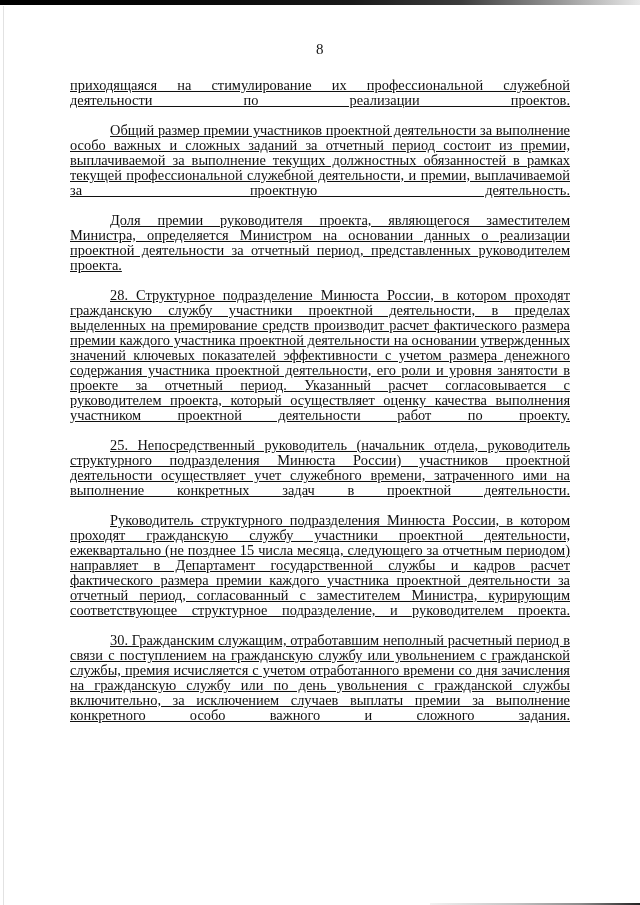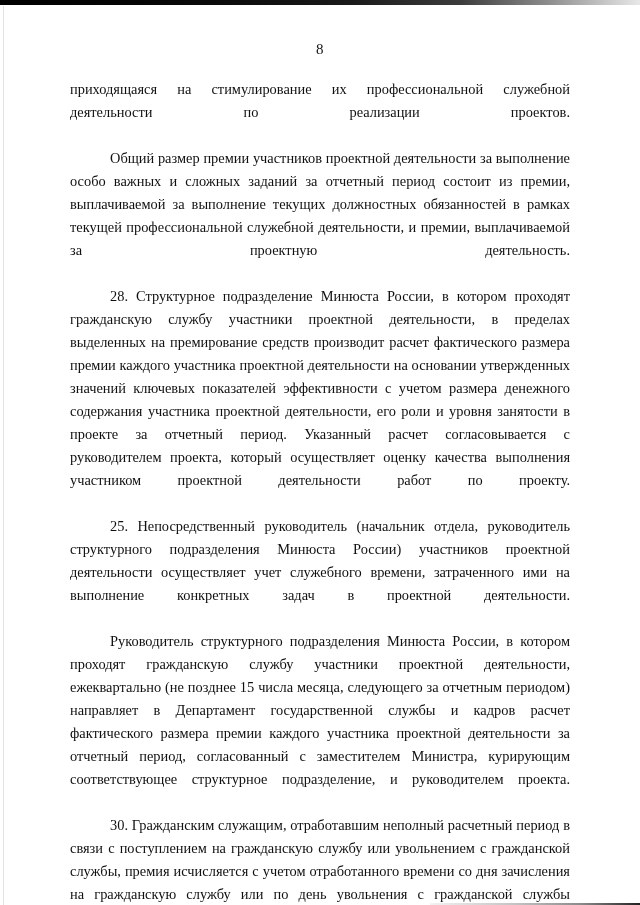--- a/index.html
+++ b/index.html
@@ -72,28 +72,29 @@
     position: absolute;
     top: 78px;
     left: 70px;
     width: 500px;
   }
 
   p.para {
     margin: 0;
     padding: 0;
     font-size: 14.4px;
-    line-height: 23px;
+    line-height: 15px;
     color: #101010;
     text-align: justify;
     text-justify: inter-word;
     text-indent: 40px;
     -webkit-hyphens: none;
     hyphens: none;
     word-spacing: 0.1px;
+    text-decoration: underline;
   }
   p.para.no-indent {
     text-indent: 0;
   }
   
   p.para::after {
     content: "";
     display: inline-block;
     width: 100%;
   }
@@ -108,20 +109,21 @@
   <div class="scan-edge-bottom"></div>
 
   <div class="page-number">8</div>
 
   <div class="text-block">
 
     <p class="para no-indent">приходящаяся на стимулирование их профессиональной служебной деятельности по реализации проектов.</p>
 
     <p class="para">Общий размер премии участников проектной деятельности за выполнение особо важных и сложных заданий за отчетный период состоит из премии, выплачиваемой за выполнение текущих должностных обязанностей в рамках текущей профессиональной служебной деятельности, и премии, выплачиваемой за проектную деятельность.</p>
 
+    <p class="para">Доля премии руководителя проекта, являющегося заместителем Министра, определяется Министром на основании данных о реализации проектной деятельности за отчетный период, представленных руководителем проекта.</p>
 
     <p class="para">28. Структурное подразделение Минюста России, в котором проходят гражданскую службу участники проектной деятельности, в пределах выделенных на премирование средств производит расчет фактического размера премии каждого участника проектной деятельности на основании утвержденных значений ключевых показателей эффективности с учетом размера денежного содержания участника проектной деятельности, его роли и уровня занятости в проекте за отчетный период. Указанный расчет согласовывается с руководителем проекта, который осуществляет оценку качества выполнения участником проектной деятельности работ по проекту.</p>
 
     <p class="para">25. Непосредственный руководитель (начальник отдела, руководитель структурного подразделения Минюста России) участников проектной деятельности осуществляет учет служебного времени, затраченного ими на выполнение конкретных задач в проектной деятельности.</p>
 
     <p class="para">Руководитель структурного подразделения Минюста России, в котором проходят гражданскую службу участники проектной деятельности, ежеквартально (не позднее 15 числа месяца, следующего за отчетным периодом) направляет в Департамент государственной службы и кадров расчет фактического размера премии каждого участника проектной деятельности за отчетный период, согласованный с заместителем Министра, курирующим соответствующее структурное подразделение, и руководителем проекта.</p>
 
     <p class="para">30. Гражданским служащим, отработавшим неполный расчетный период в связи с поступлением на гражданскую службу или увольнением с гражданской службы, премия исчисляется с учетом отработанного времени со дня зачисления на гражданскую службу или по день увольнения с гражданской службы включительно, за исключением случаев выплаты премии за выполнение конкретного особо важного и сложного задания.</p>
 
   </div>

